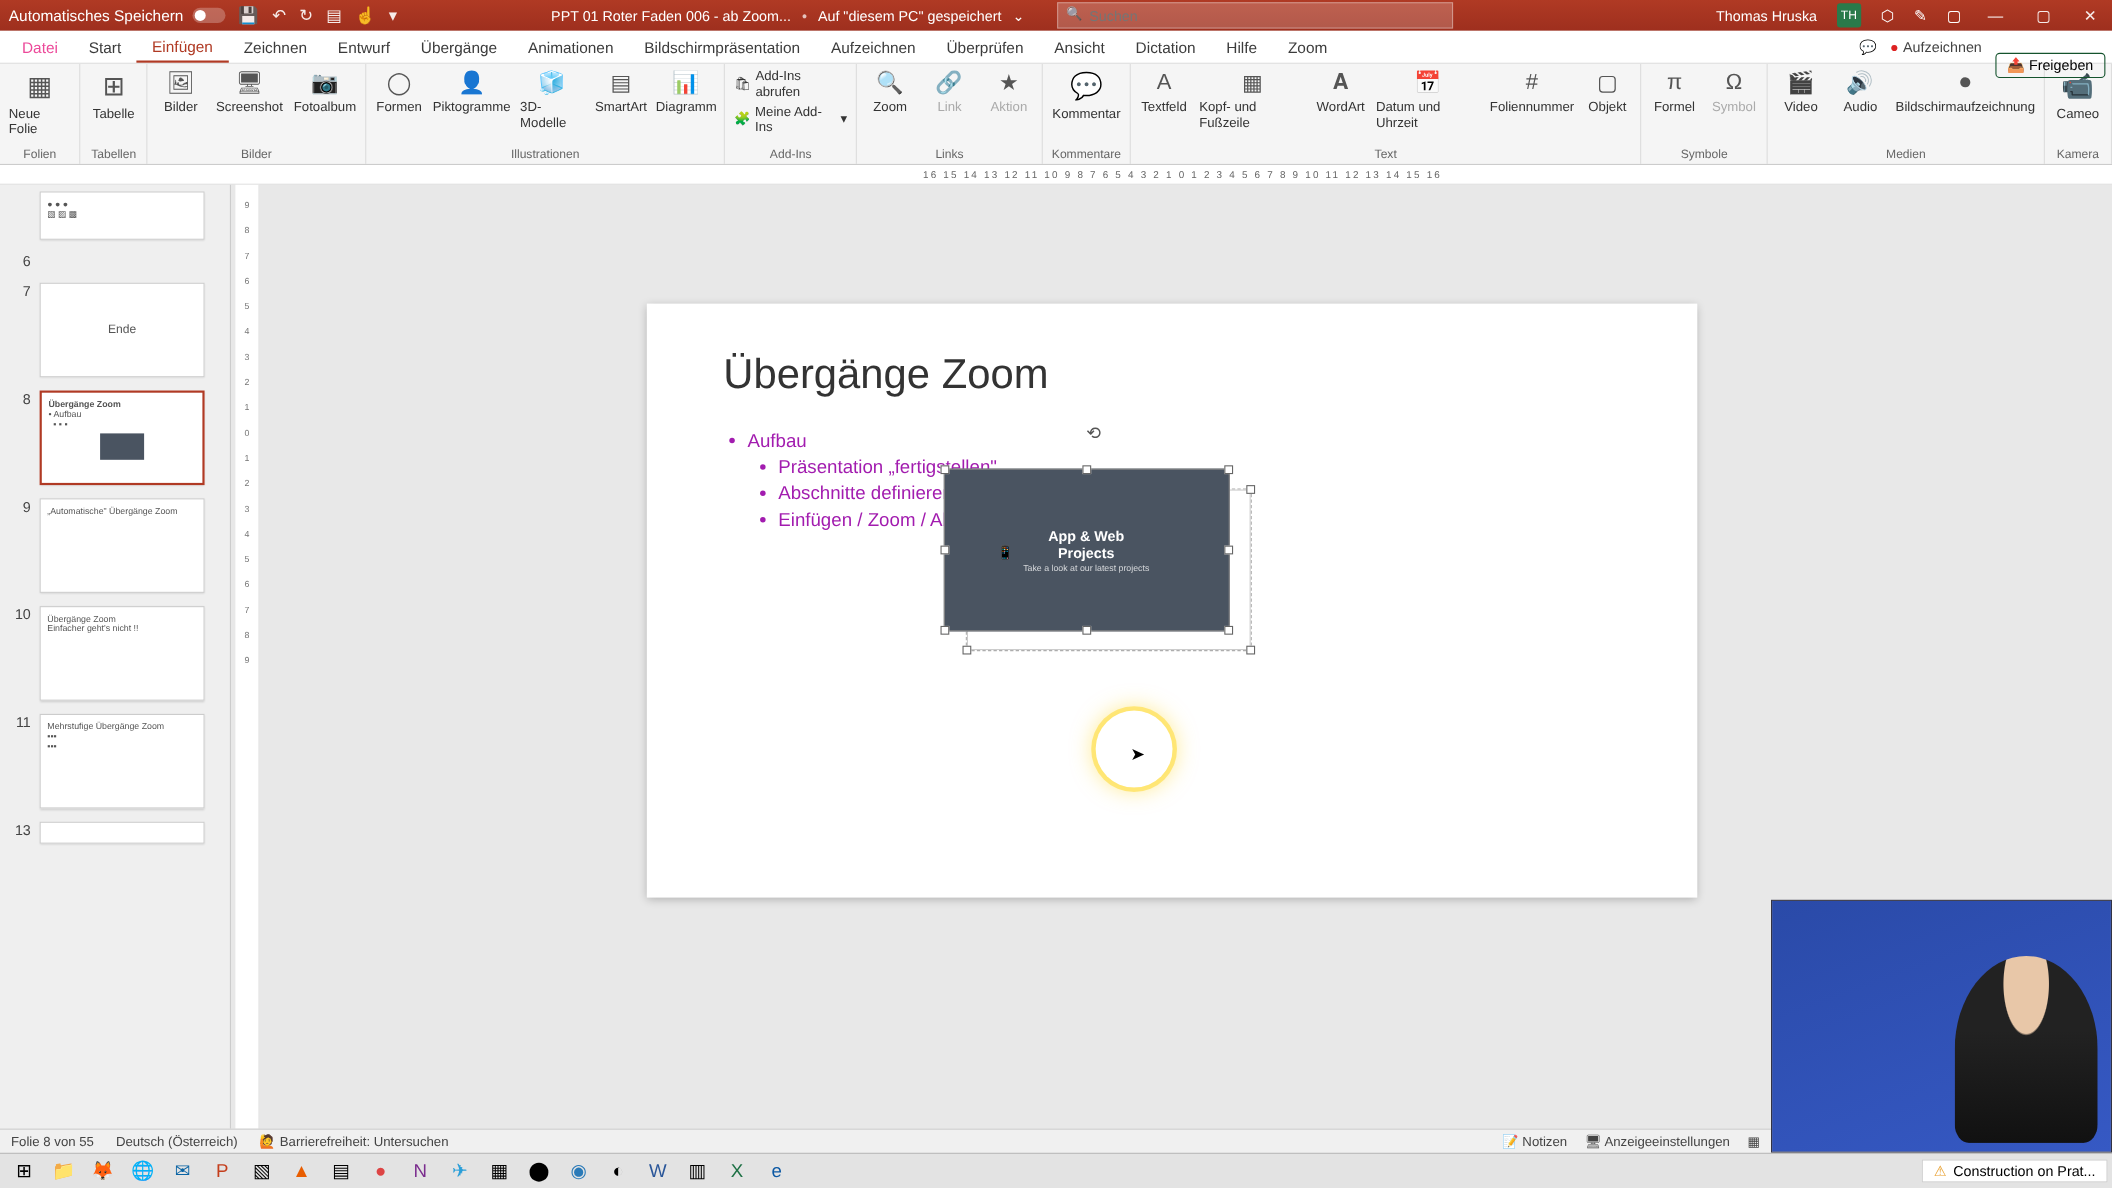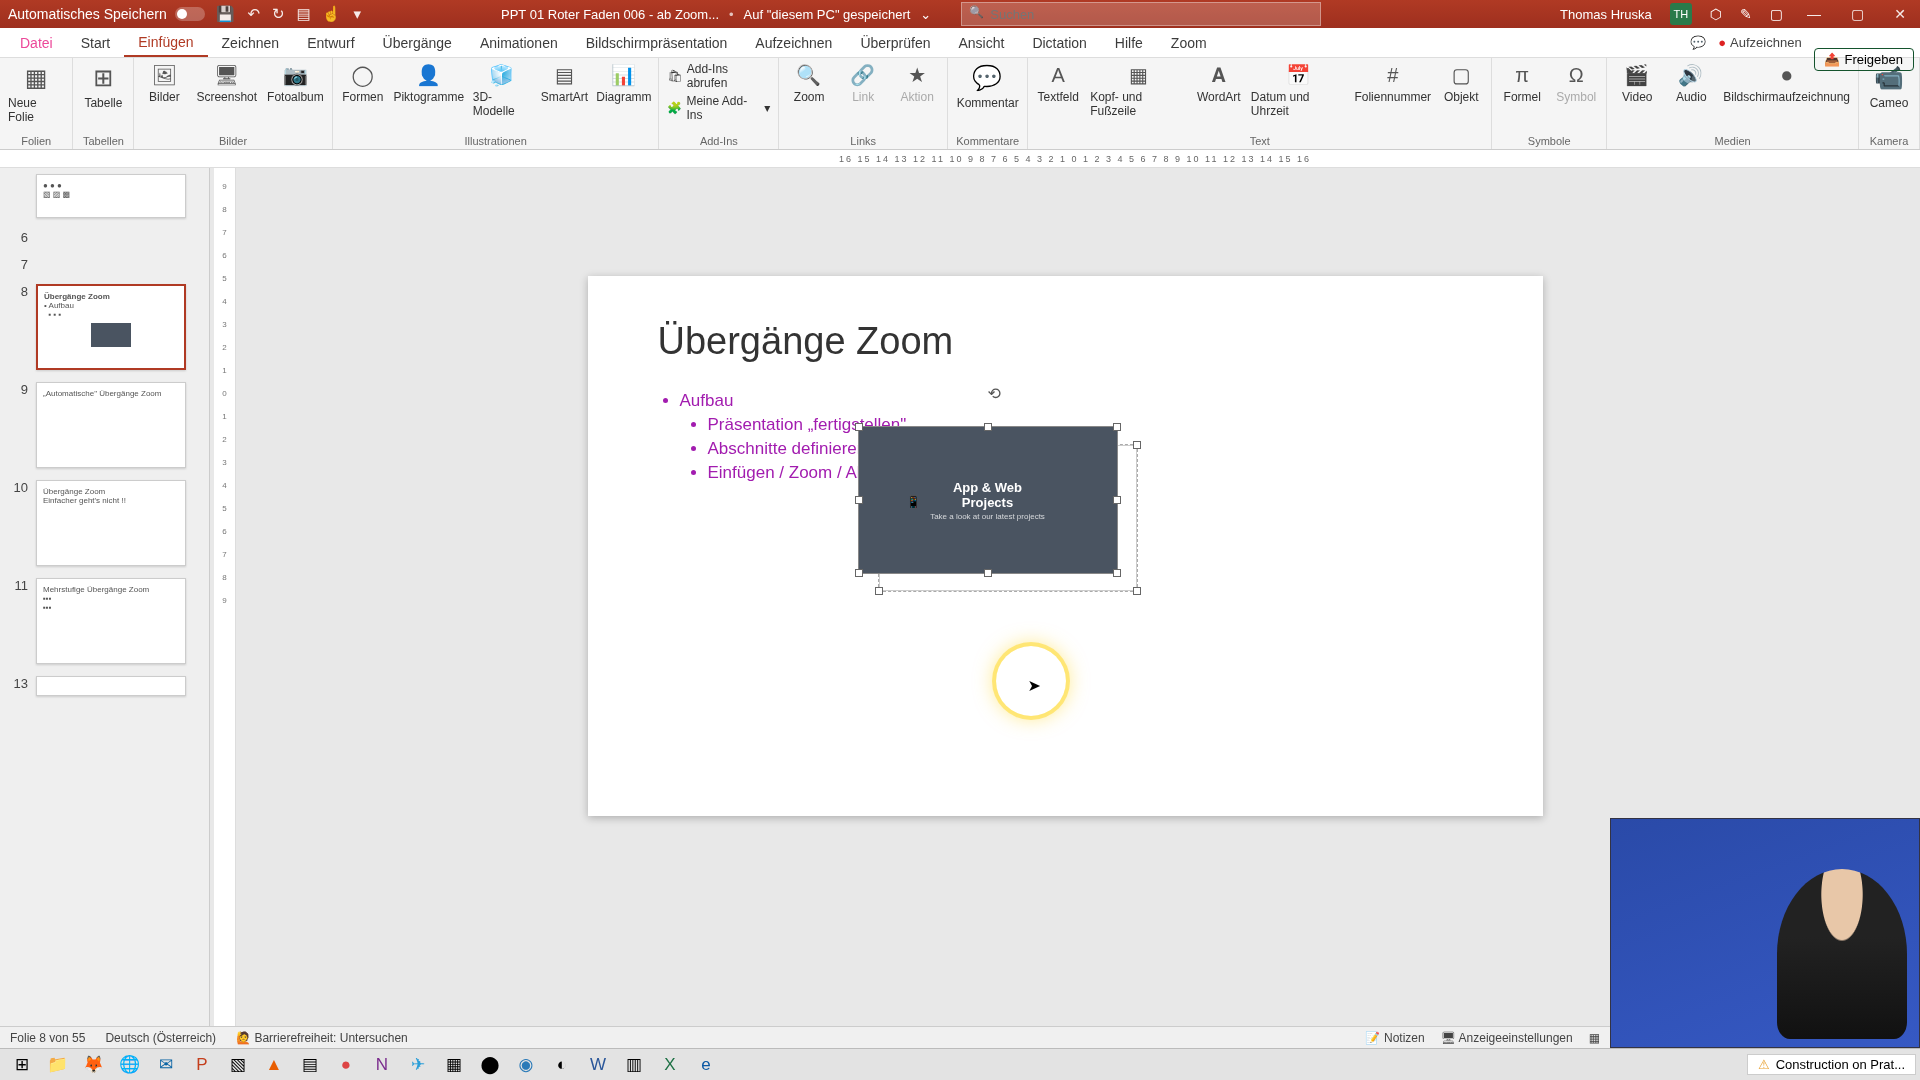--- a/index.html
+++ b/index.html
@@ -330,20 +330,21 @@
   <div class="thumbpanel">
     <div class="thumb half">
         <div class="num"></div>
         <div class="slide">● ● ●<br>▧ ▨ ▩</div>
       </div>
     <div class="thumb">
         <div class="num">6</div>
       </div>
     <div class="thumb">
         <div class="num">7</div>
+        <div class="slide section">Ende</div>
       </div>
     <div class="thumb active">
         <div class="num">8</div>
         <div class="slide"><b>Übergänge Zoom</b><br>• Aufbau<br>&nbsp;&nbsp;▪ ▪ ▪<div style="width:40px;height:24px;background:#4a5461;margin:4px auto"></div></div>
       </div>
     <div class="thumb">
         <div class="num">9</div>
         <div class="slide"><span>„Automatische" Übergänge Zoom</span></div>
       </div>
     <div class="thumb">

